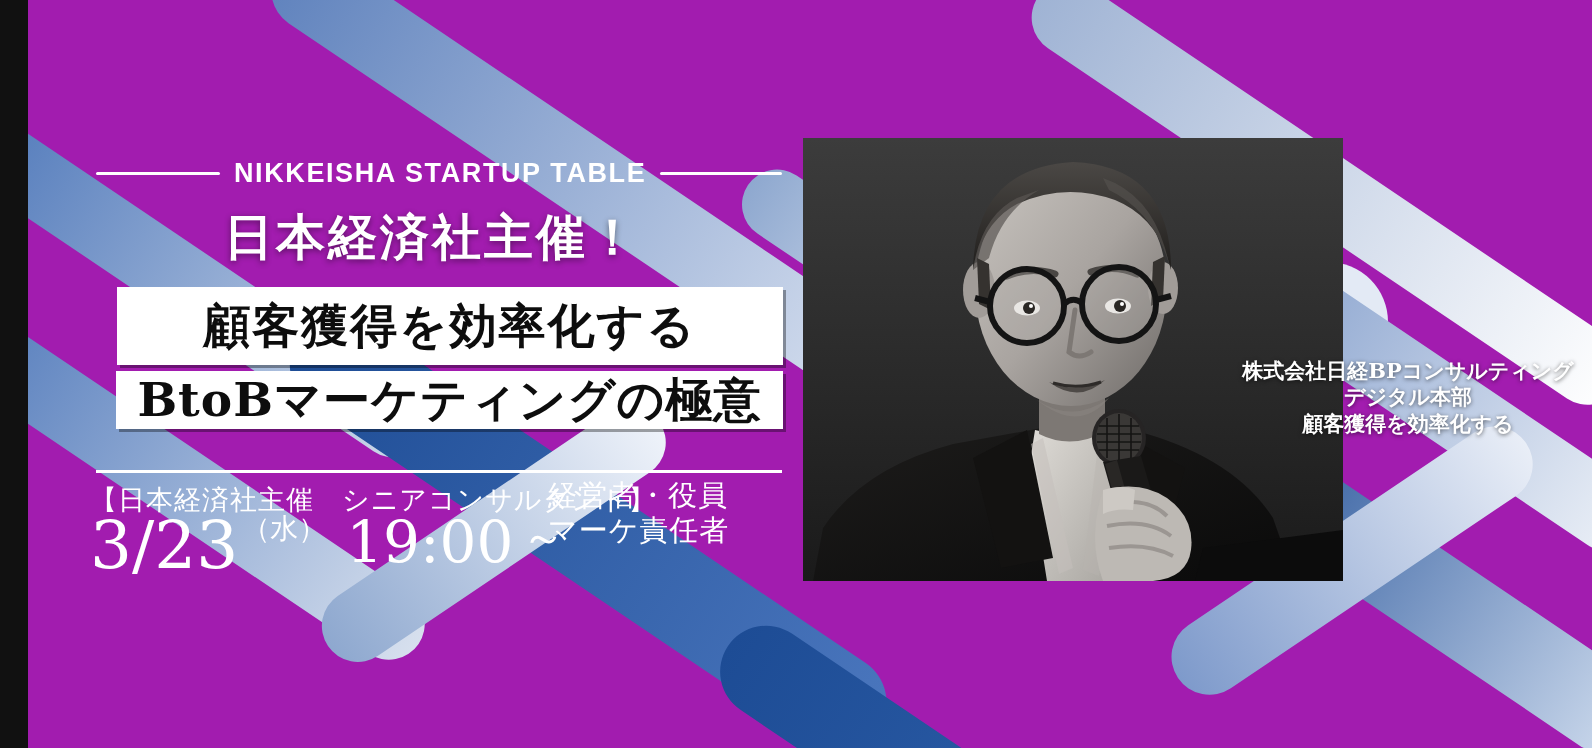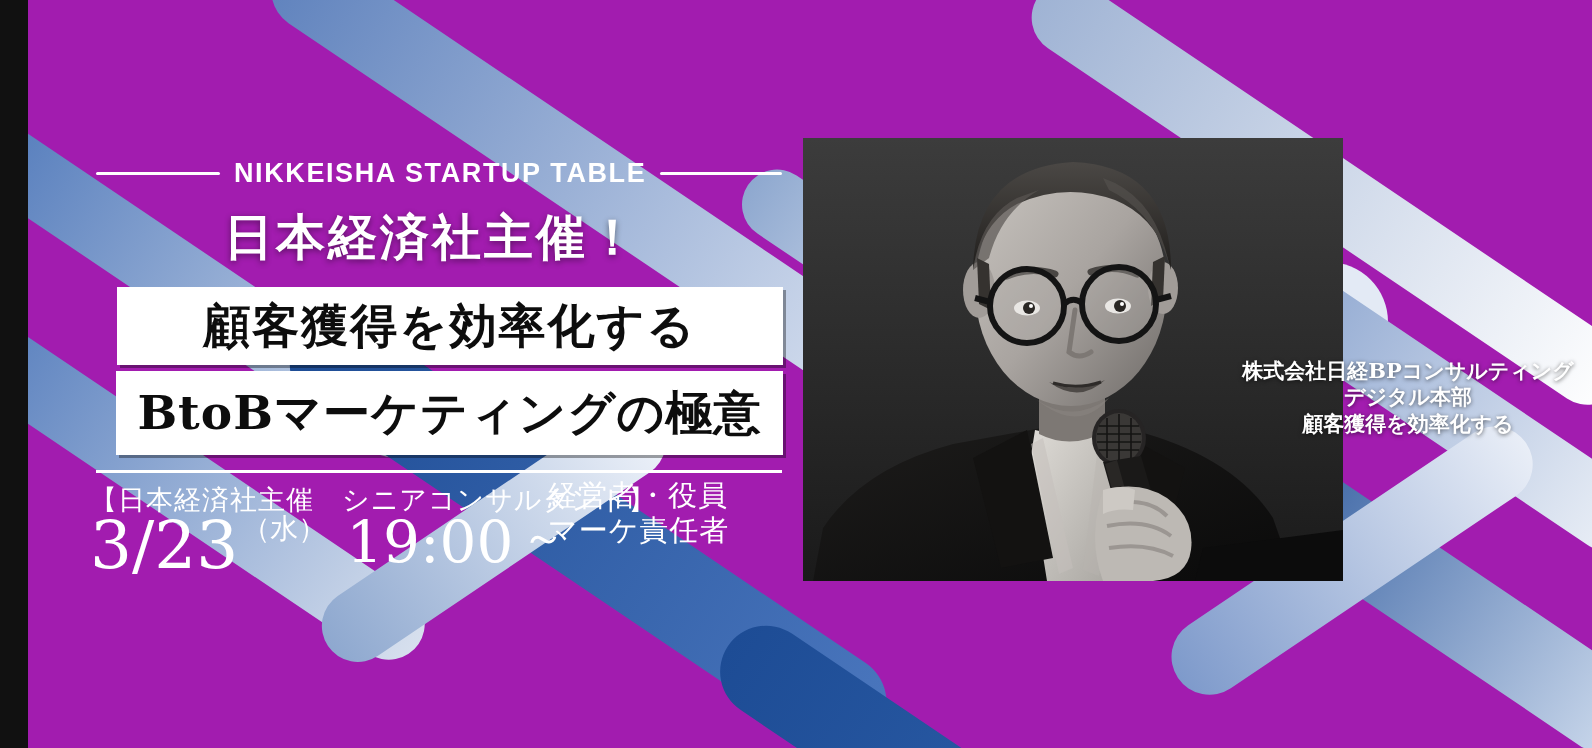--- a/index.html
+++ b/index.html
@@ -89,21 +89,21 @@
     box-shadow:3px 3px 0 rgba(0,0,0,.35);
   }
   .title-box span{
     color:#0d0d0d;
     font-family:"DejaVu Serif", serif;
     font-weight:700;
     white-space:nowrap;
   }
   #title-box-1{ left:89px; top:287px; width:666px; height:78px; }
   #title-box-1 span{ font-size:47px; letter-spacing:2px; }
-  #title-box-2{ left:88px; top:371px; width:667px; height:84px; }
+  #title-box-2{ left:88px; top:371px; width:667px; height:58px; }
   #title-box-2 span{ font-size:47px; letter-spacing:1px; }
 
   .foot-rule{
     position:absolute;
     left:68px; top:470px;
     width:686px; height:3px;
     background:#ffffff;
   }
 
   .host-line{

